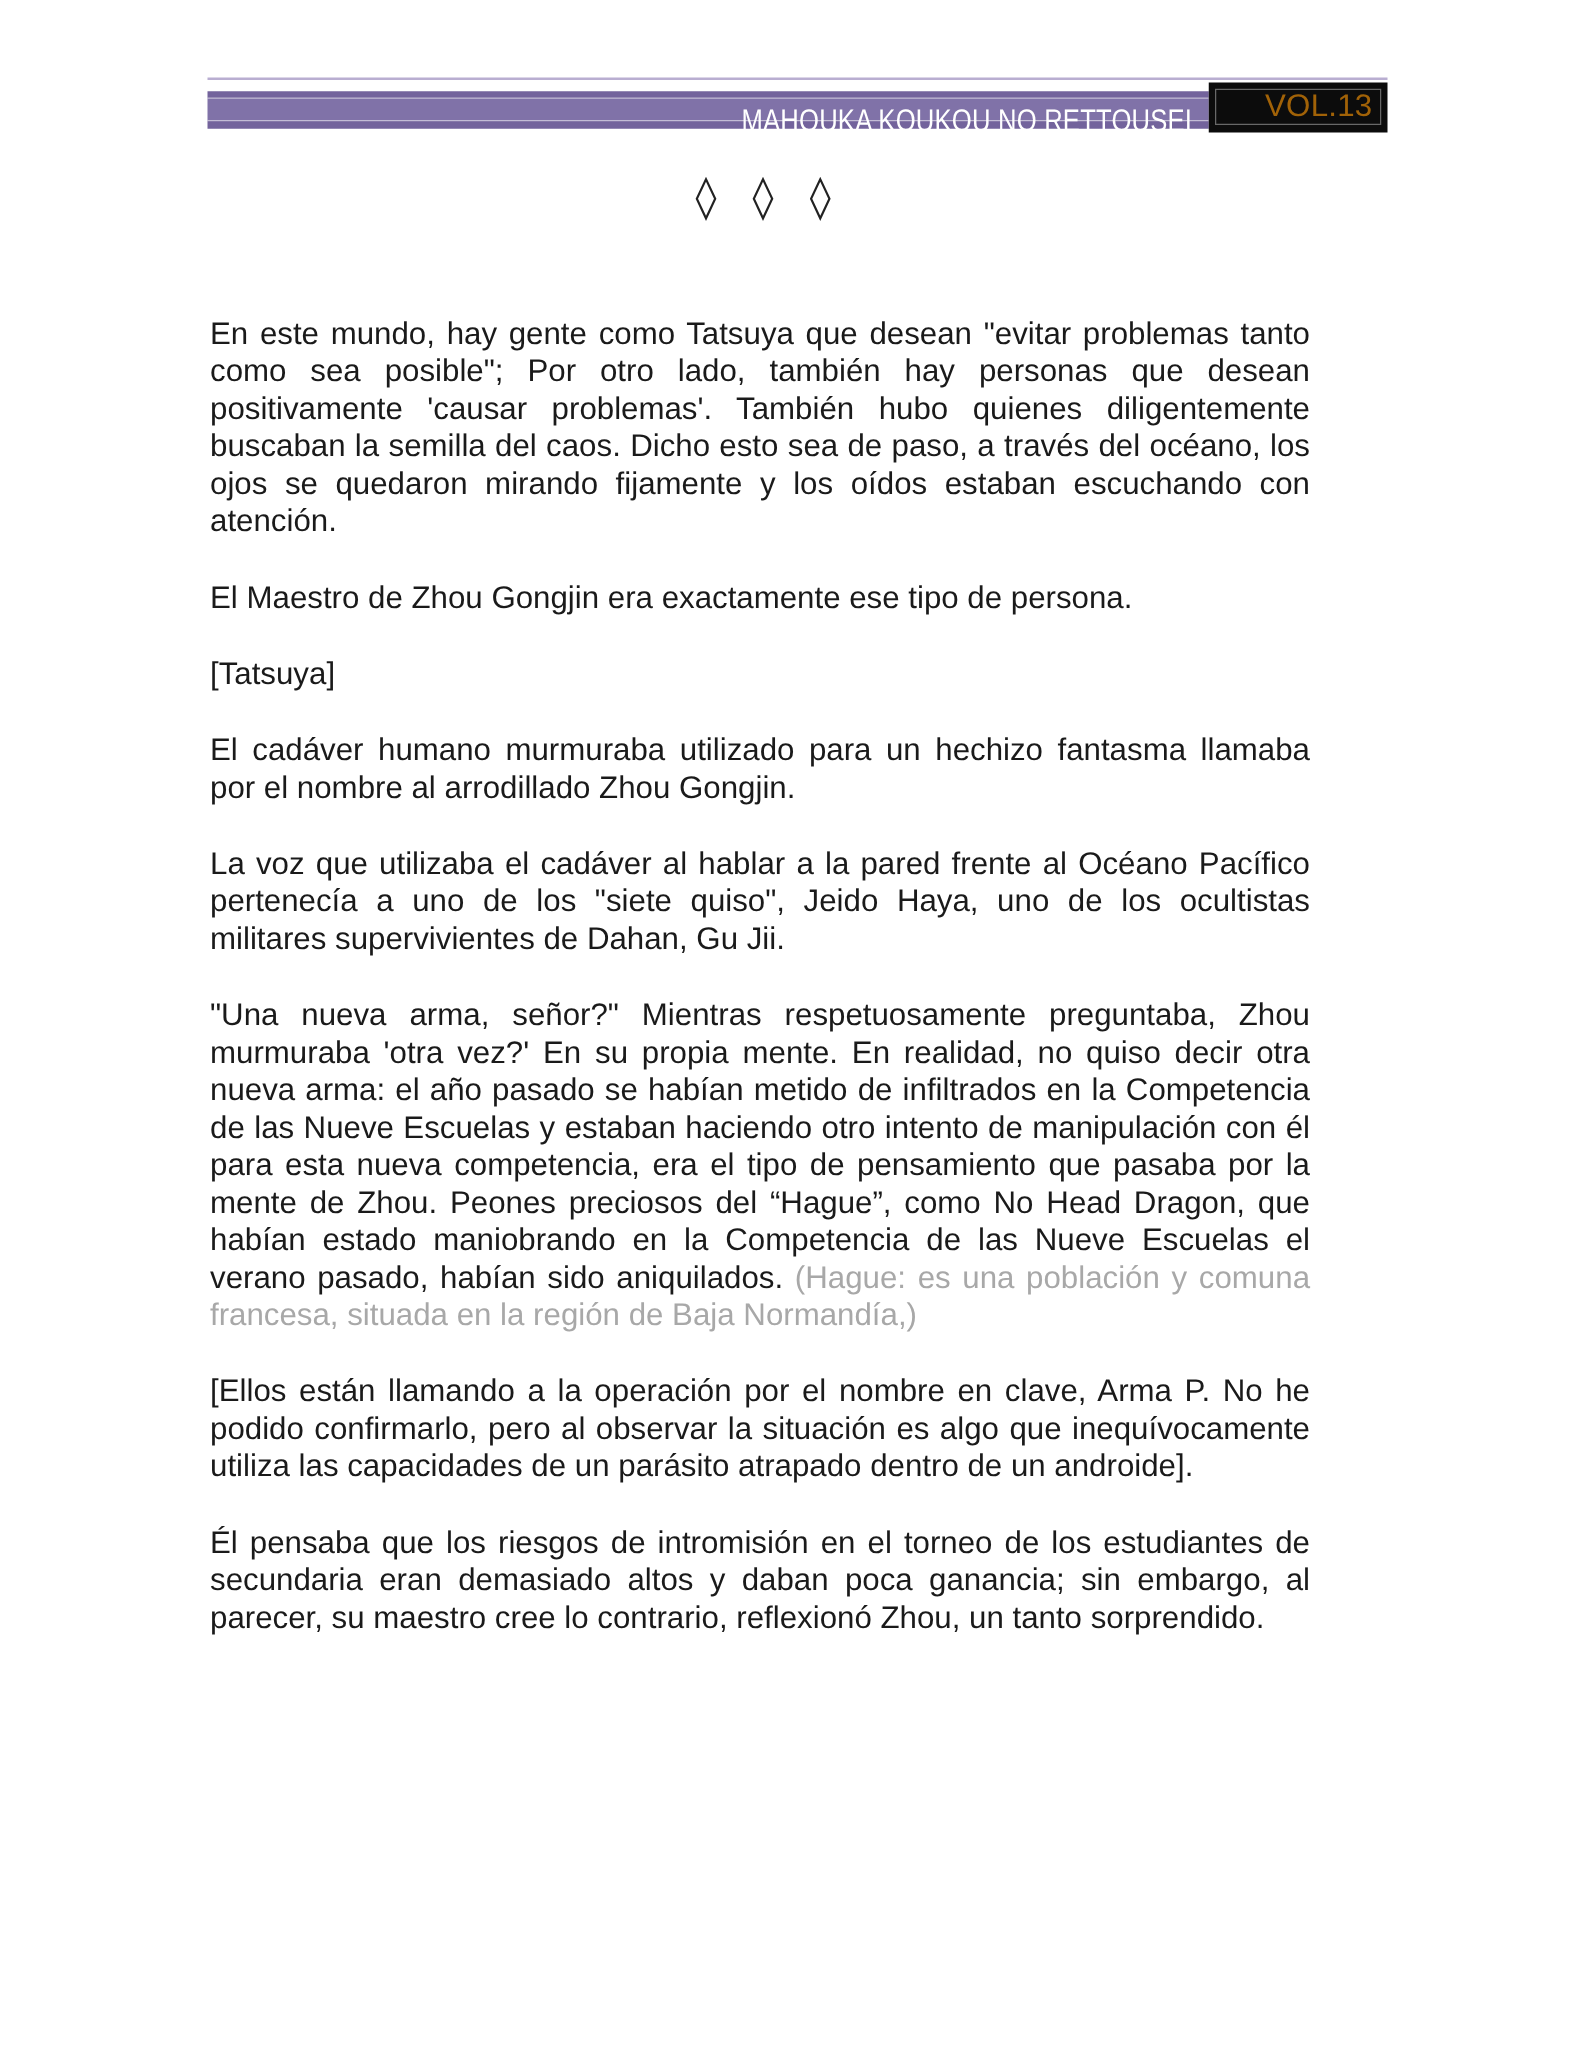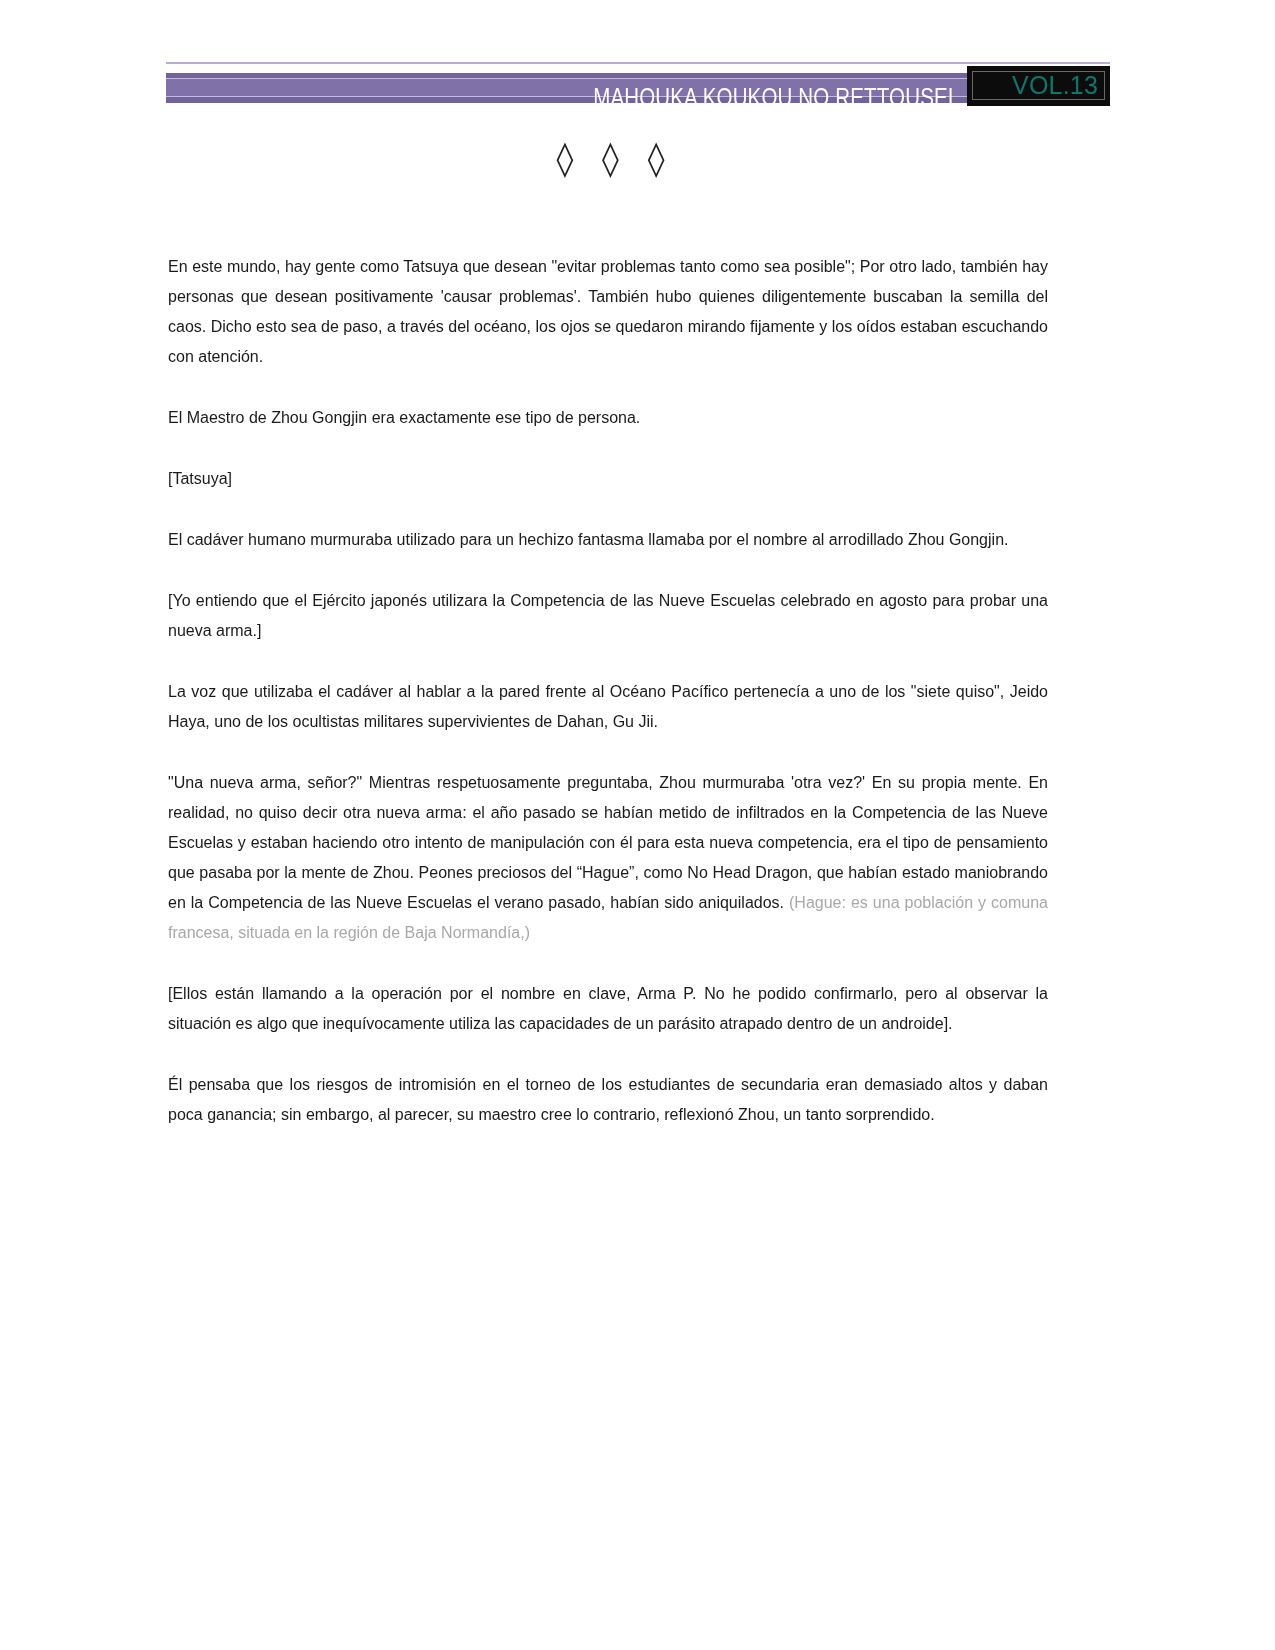--- a/index.html
+++ b/index.html
@@ -62,21 +62,21 @@
     background: var(--black-box, #0c0c0c);
   }
   .vol-inner {
     position: absolute;
     left: 5px; right: 5px; top: 5px; bottom: 6px;
     border: 1px solid rgba(255,255,255,0.38);
     display: flex;
     align-items: center;
     justify-content: flex-end;
     padding-right: 6px;
-    color: #0f766e;
+    color: #a16207;
     font-size: 25px;
     letter-spacing: 0.2px;
   }
 
   
   .divider {
     position: absolute;
     left: 168px; top: 138px;
     width: 880px;
     text-align: center;
@@ -88,21 +88,21 @@
     padding-left: 14px;
     box-sizing: border-box;
   }
 
   
   .content {
     position: absolute;
     left: 168px; top: 252px;
     width: 880px;
     color: var(--text-color, #1a1a1a);
-    font-size: 16px;
+    font-size: 25px;
     line-height: 30px;
     text-align: justify;
   }
   .content p { margin: 0 0 31px 0; }
   .note { color: var(--note-color, #a8a8a8); }
 </style>
 </head>
 <body>
 
 <div class="page">
@@ -120,20 +120,19 @@
     </div>
   </header>
 
   <div class="divider">◊ ◊ ◊</div>
 
   <main class="content">
     <p><span>En este mundo, hay gente como Tatsuya que desean "evitar problemas tanto como sea posible"; Por otro lado, también hay personas que desean positivamente 'causar problemas'. También hubo quienes diligentemente buscaban la semilla del caos. Dicho  esto sea de paso, a través del océano, los ojos se quedaron mirando fijamente y los oídos estaban escuchando con atención.</span></p>
     <p><span>El Maestro de Zhou Gongjin era exactamente ese tipo de persona.</span></p>
     <p><span>[Tatsuya]</span></p>
     <p><span>El cadáver humano murmuraba utilizado para un hechizo fantasma llamaba por el nombre al arrodillado Zhou Gongjin.</span></p>
-    <p><span>[Yo entiendo que el Ejército japonés utilizara la Competencia de las Nueve Escuelas celebrado en agosto para probar una nueva arma.]</span></p>
     <p><span>La voz que utilizaba el cadáver al hablar a la pared frente al Océano Pacífico pertenecía a uno de los "siete quiso", Jeido Haya, uno de los ocultistas militares supervivientes de Dahan, Gu Jii.</span></p>
     <p><span>"Una nueva arma, señor?" Mientras respetuosamente preguntaba, Zhou murmuraba 'otra vez?' En su propia mente. En realidad, no quiso decir otra nueva arma: el año pasado se habían metido de infiltrados en la Competencia de las Nueve Escuelas y estaban haciendo otro intento de manipulación con él para esta nueva competencia, era el tipo de pensamiento que pasaba por la mente de Zhou. Peones preciosos del “Hague”, como No Head Dragon, que habían estado maniobrando en la Competencia de las Nueve Escuelas el verano pasado, habían sido aniquilados.</span><span class="note"> (Hague: es una población y comuna francesa, situada en la región de Baja Normandía,)</span></p>
     <p><span>[Ellos están llamando a la operación por el nombre en clave, Arma P. No he podido confirmarlo, pero al observar la situación es algo que inequívocamente utiliza las capacidades de un parásito atrapado dentro de un androide].</span></p>
     <p><span>Él pensaba que los riesgos de intromisión en el torneo de los estudiantes de secundaria eran demasiado altos y daban poca ganancia; sin embargo, al parecer, su maestro cree lo contrario, reflexionó Zhou, un tanto sorprendido.</span></p>
   </main>
 
 </div>
 
 </body></html>

